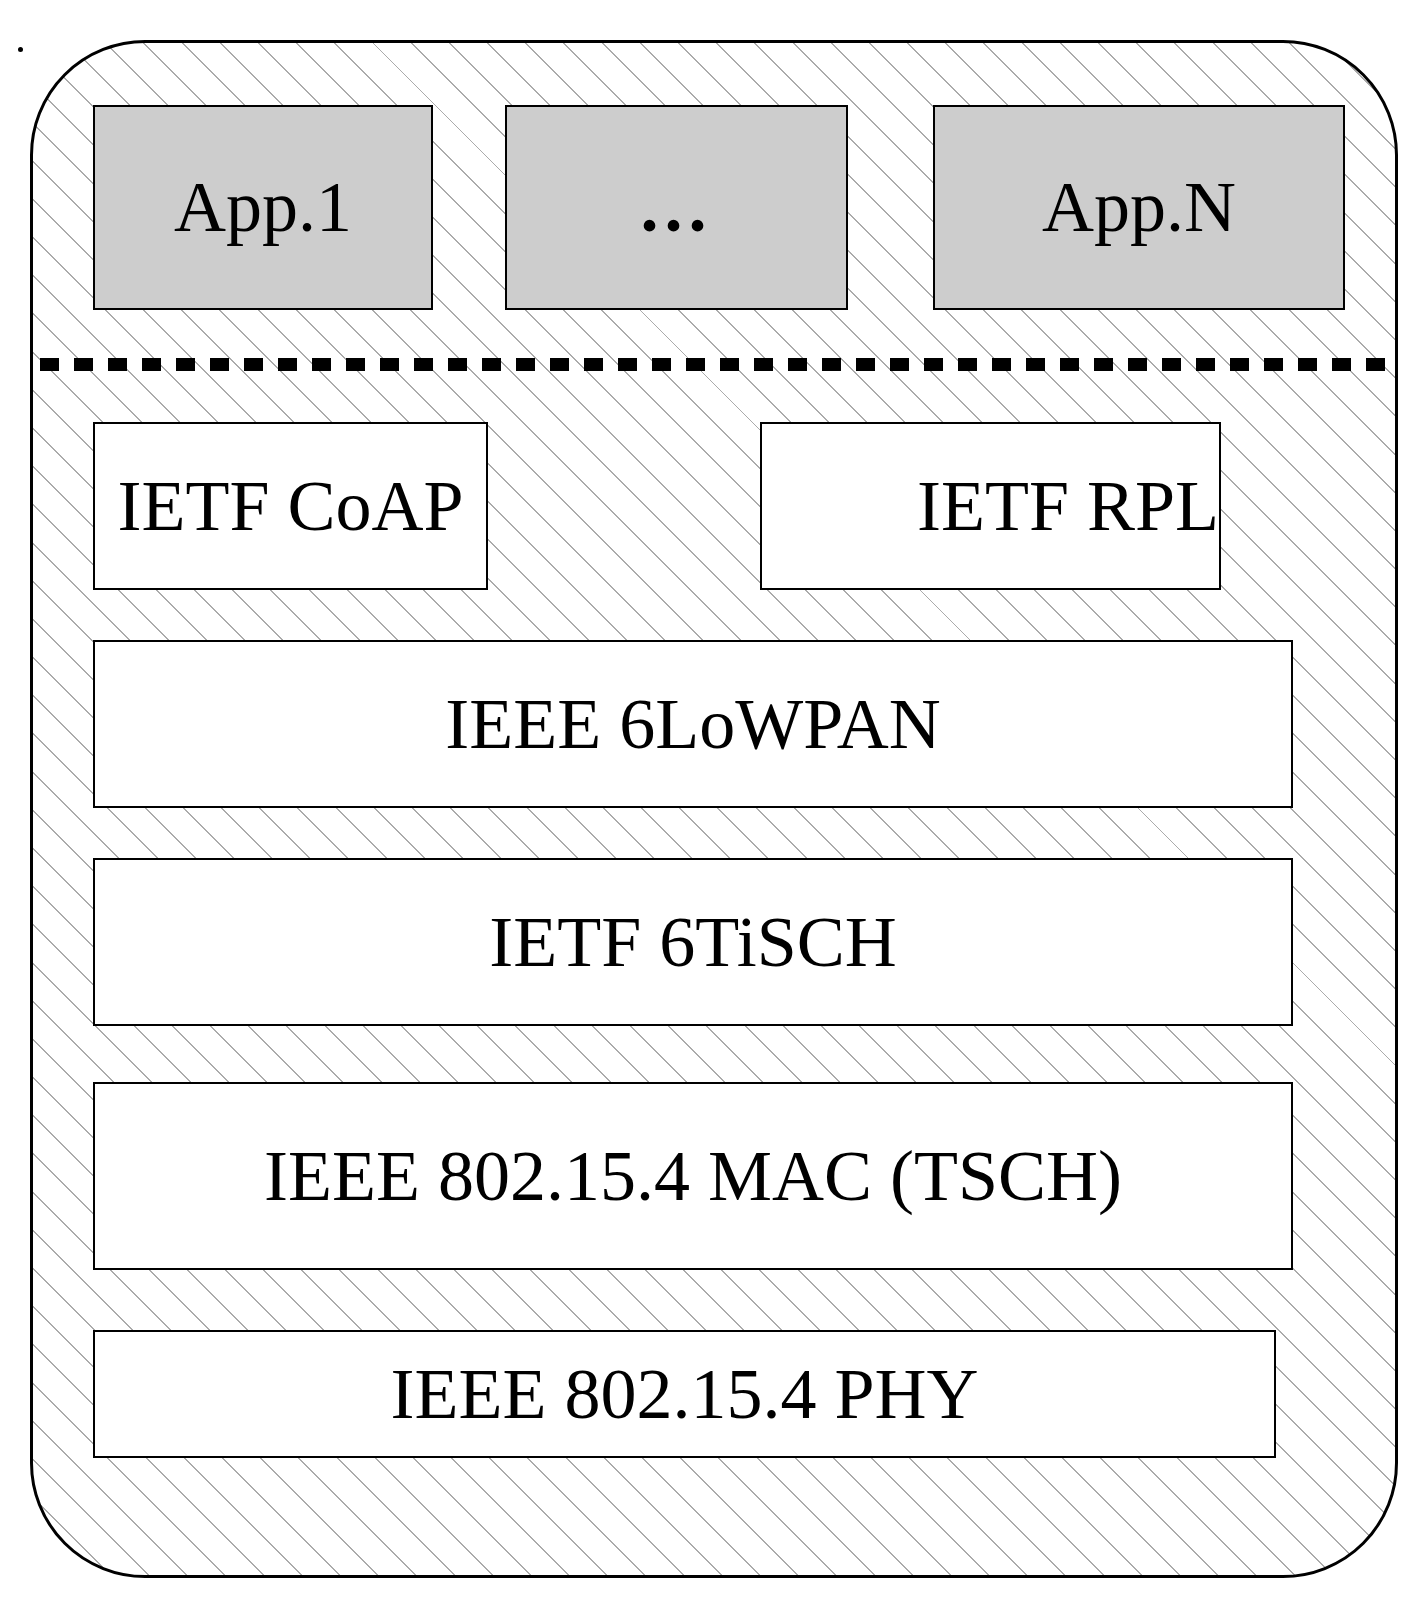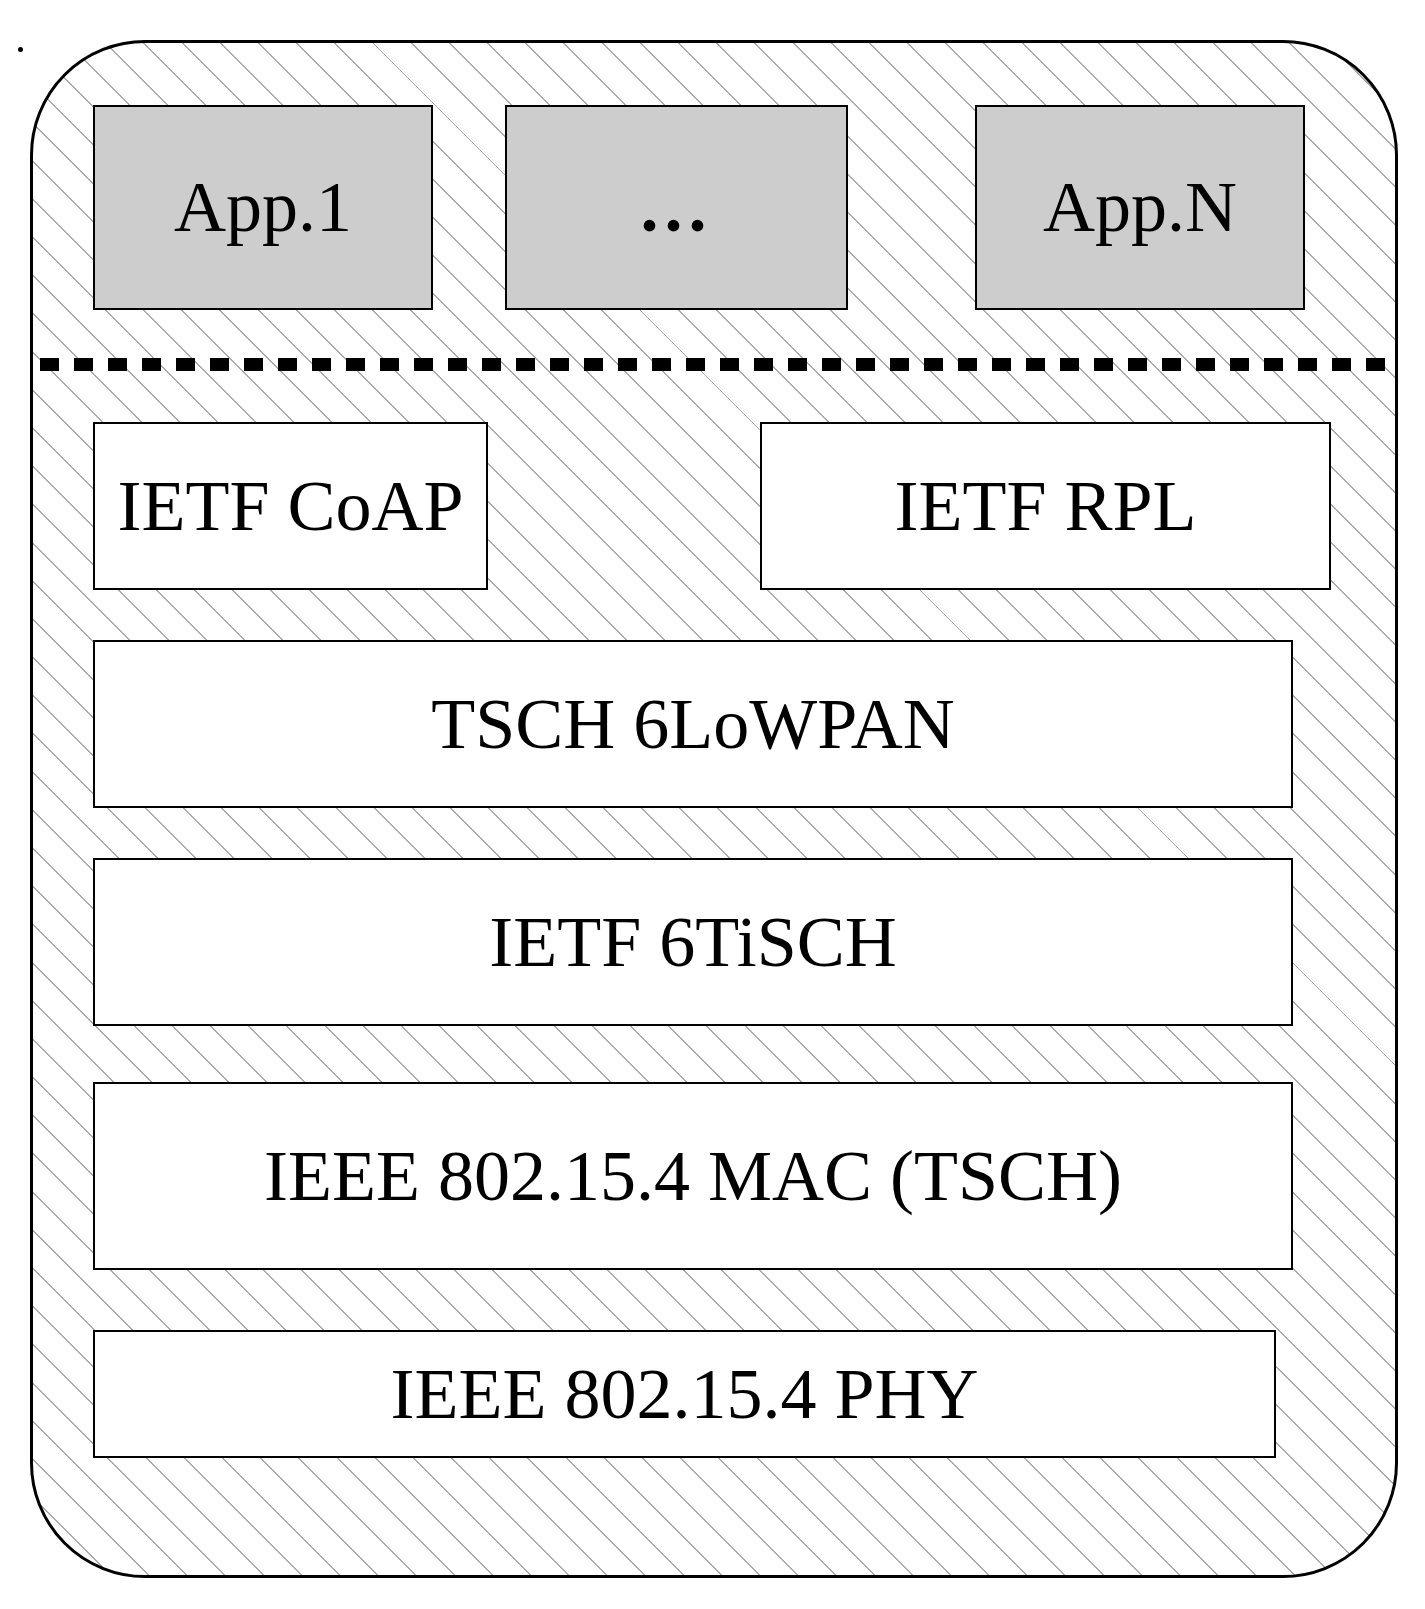--- a/index.html
+++ b/index.html
@@ -58,39 +58,39 @@
   .app-box {
     background: #cdcdcd;
     top: 105px;
     height: 205px;
   }
   .layer-box {
     background: #ffffff;
   }
   #app-box-1 { left: 93px;  width: 340px; }
   #app-box-dots { left: 505px; width: 343px; font-weight: bold; letter-spacing: 6px; }
-  #app-box-n { left: 975px; width: 330px; font-family: Liberation Serif, serif; }
+  #app-box-n { left: 933px; width: 412px; font-family: Liberation Serif, serif; }
 
   .dashed-separator {
     position: absolute;
     left: 40px;
     top: 358px;
     width: 1352px;
     height: 13px;
     background-image: repeating-linear-gradient(
       90deg,
       #000000 0px,
       #000000 19px,
       transparent 19px,
       transparent 34px
     );
   }
 
   #layer-box-coap   { left: 93px;  top: 422px;  width: 395px;  height: 168px; }
-  #layer-box-rpl    { left: 760px; top: 422px;  width: 571px;  height: 168px; }
+  #layer-box-rpl    { left: 760px; top: 422px;  width: 461px;  height: 168px; justify-content: flex-end; }
   #layer-box-6lowpan{ left: 93px;  top: 640px;  width: 1200px; height: 168px; }
   #layer-box-6tisch { left: 93px;  top: 858px;  width: 1200px; height: 168px; }
   #layer-box-mac    { left: 93px;  top: 1082px; width: 1200px; height: 188px; }
   #layer-box-phy    { left: 93px;  top: 1330px; width: 1183px; height: 128px; }
 </style>
 </head>
 <body>
 
 <div class="canvas">
 
@@ -114,21 +114,21 @@
 
   <div class="box layer-box" id="layer-box-coap">
     <span>IETF CoAP</span>
   </div>
 
   <div class="box layer-box" id="layer-box-rpl">
     <span>IETF RPL</span>
   </div>
 
   <div class="box layer-box" id="layer-box-6lowpan">
-    <span>TSCH 6LoWPAN</span>
+    <span>IEEE 6LoWPAN</span>
   </div>
 
   <div class="box layer-box" id="layer-box-6tisch">
     <span>IETF 6TiSCH</span>
   </div>
 
   <div class="box layer-box" id="layer-box-mac">
     <span>IEEE 802.15.4 MAC (TSCH)</span>
   </div>
 

